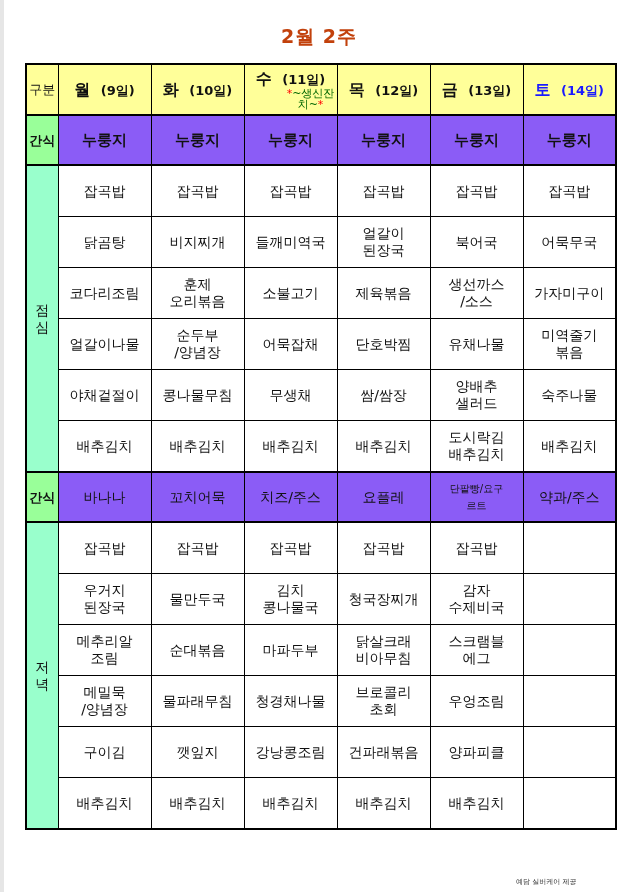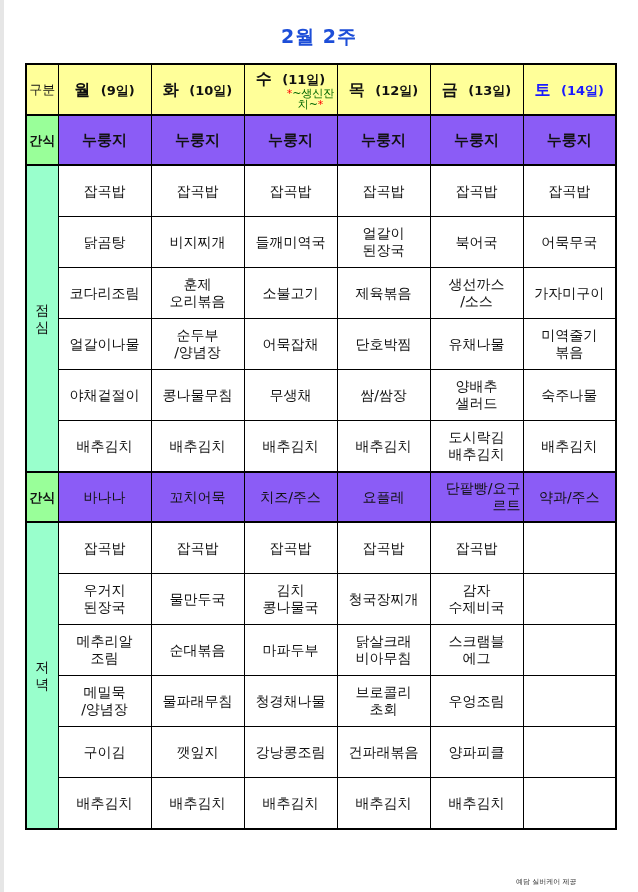--- a/index.html
+++ b/index.html
@@ -1,18 +1,18 @@
 <!DOCTYPE html>
 <html><head>
 <meta charset="utf-8">
 <style>
   html,body{margin:0;padding:0;}
   body{width:638px;height:892px;background:#ffffff;position:relative;font-family:"DejaVu Sans","Liberation Sans",sans-serif;overflow:hidden;}
   .leftbar{position:absolute;left:0;top:0;width:4px;height:892px;background:#e6e6e6;}
-  .title{position:absolute;left:0;width:638px;top:24px;text-align:center;font-size:19px;font-weight:bold;color:#1d4ed8;letter-spacing:1px;}
+  .title{position:absolute;left:0;width:638px;top:24px;text-align:center;font-size:19px;font-weight:bold;color:#c2410c;letter-spacing:1px;}
   table.menu{position:absolute;left:25px;top:63px;border-collapse:collapse;table-layout:fixed;width:591px;}
   table.menu td{border:1.3px solid #000;text-align:center;vertical-align:middle;font-size:14px;line-height:17px;color:#111;padding:0 2px;font-weight:bold;}
   table.menu{border:2.5px solid #000;}
   col.c0{width:32px;} col.cd{width:93px;}
   tr.hdr td{background:#ffff99;height:49px;font-size:15px;border-bottom:2.5px solid #000;margin-top:8px;}
   tr.snack td{background:#8b5cf6;height:48px;font-size:15px;border-bottom:2.5px solid #000;}
   tr.snack2 td{border-top:2.5px solid #000;}
   tr.meal td{background:#fff;height:50px;font-weight:normal;font-size:14px;}
   td.lab{background:#ccff99;font-size:13px !important;font-weight:normal;padding:0 !important;}
   td.labh{background:#ffff99;font-size:13px !important;font-weight:normal !important;padding:0 !important;}
@@ -199,21 +199,21 @@
         </td>
         <td style="font-weight: normal; font-size: 14px;">
           <span class="line">꼬치어묵</span>
         </td>
         <td style="font-weight: normal; font-size: 14px;">
           <span class="line">치즈/주스</span>
         </td>
         <td style="font-weight: normal; font-size: 14px;">
           <span class="line">요플레</span>
         </td>
-        <td style="font-weight: normal; font-size: 14px; text-align: right;">
+        <td style="font-weight: normal; font-size: 10px;">
           <span class="line">단팥빵/요구</span>
           <span class="line">르트</span>
         </td>
         <td style="font-weight: normal; font-size: 14px;">
           <span class="line">약과/주스</span>
         </td>
       </tr>
       <tr class="meal">
         <td class="grp" rowspan="6">
           <span class="line">저</span>

